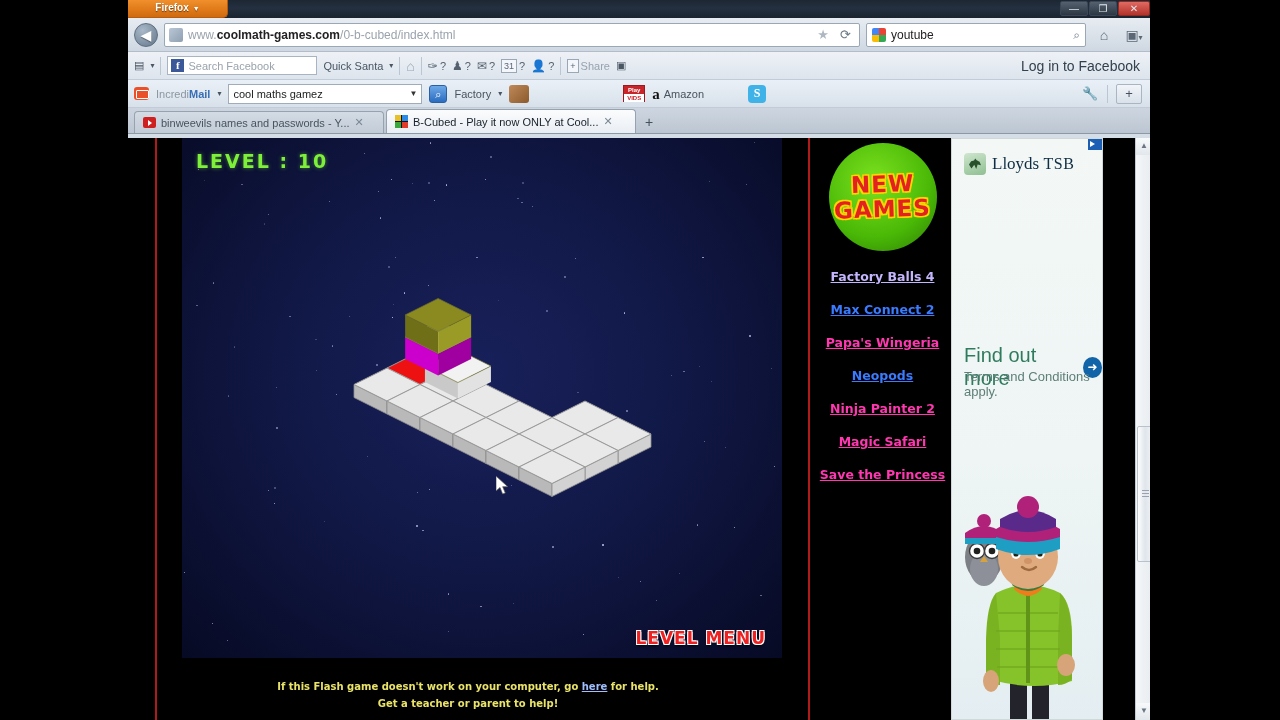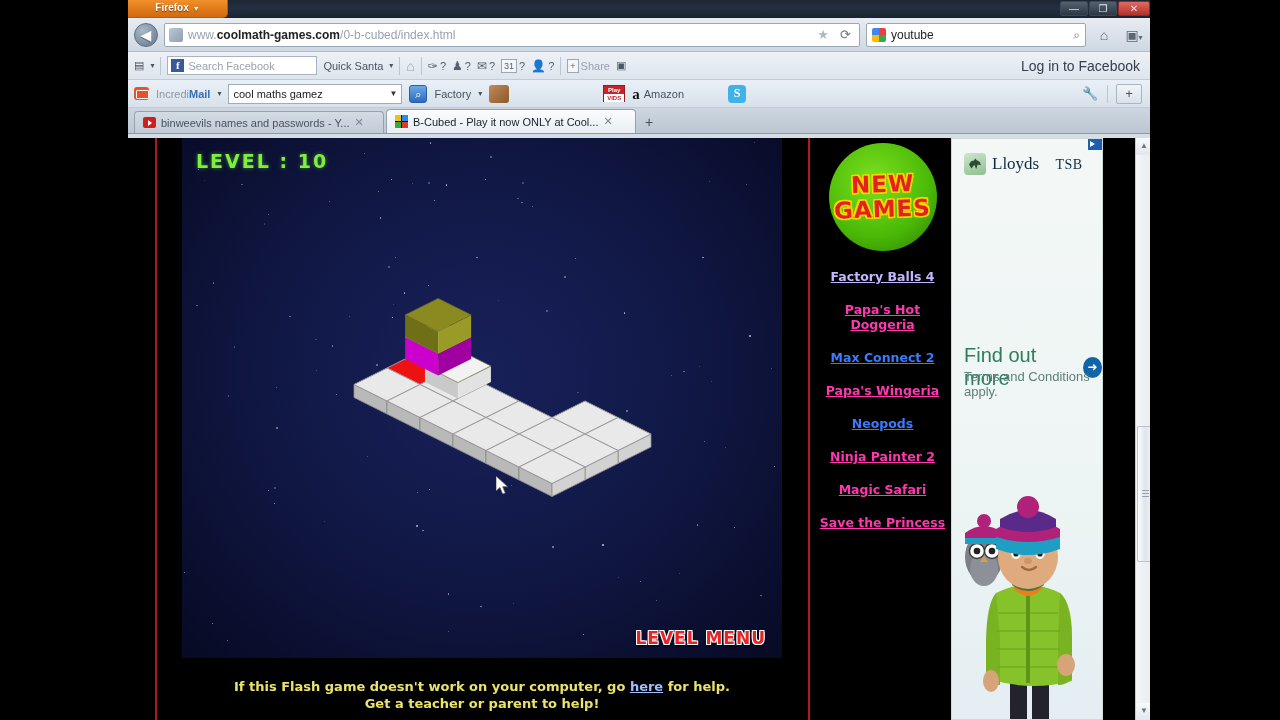--- a/index.html
+++ b/index.html
@@ -74,21 +74,21 @@
 
   
   #imbar { height:28px; background:linear-gradient(180deg,#eaf0f7,#d8e1ea);
       border-bottom:1px solid #c2ccd8; display:flex; align-items:center; padding:0 6px; gap:7px;
       font-size:11px; color:#47535f; }
   .imlogo { width:15px; height:13px; background:#e8512a; border-radius:3px; position:relative; }
   .imlogo::after{ content:""; position:absolute; left:2px; top:3px; width:11px; height:7px;
       border:1px solid #fff; border-radius:1px;}
   .imlabel { color:#8c96a2; font-size:11px; }
   .imlabel b { color:#3a6fb5; }
-  .imselect { width:174px; height:20px; background:#fff; border:1px solid #a0acba;
+  .imselect { width:194px; height:20px; background:#fff; border:1px solid #a0acba;
       display:flex; align-items:center; justify-content:space-between; padding:0 4px;
       font-size:11px; color:#1b1b1b; }
   .imselect .cv { font-size:8px; color:#333; }
   .imsearchbtn { width:18px; height:18px; background:linear-gradient(180deg,#6ea8e8,#2a6cc0);
       border:1px solid #2a5fa3; border-radius:3px; color:#fff; font-size:11px; line-height:17px; text-align:center; }
   .imtool { width:20px; height:18px; border-radius:3px;
       background:linear-gradient(135deg,#c0895a,#8b5a2b); }
   .playvids { width:22px; height:17px; background:#c8242a; color:#fff; font-size:6px;
       font-weight:bold; text-align:center; line-height:8px; border:1px solid #9a1a1f;}
   .playvids i { display:block; background:#fff; color:#c8242a; font-style:normal; }
@@ -138,22 +138,22 @@
   #levelMenu { position:absolute; right:16px; bottom:10px; font-size:17px; font-weight:bold;
       letter-spacing:1px; color:#ee2222; text-shadow:
         -1px -1px 0 #fff, 1px -1px 0 #fff, -1px 1px 0 #fff, 1px 1px 0 #fff, 0 2px 3px #000;
       font-family:"DejaVu Sans", sans-serif; }
   #cursor { position:absolute; left:314px; top:338px; width:14px; height:20px; }
 
   
   #board { position:absolute; left:218px; top:150px; width:200px; height:160px; }
 
   
-  #helptext { position:absolute; left:54px; top:540px; width:600px; text-align:center;
-      color:#e9e36a; font-size:13px; font-weight:bold; line-height:17px;
+  #helptext { position:absolute; left:40px; top:540px; width:600px; text-align:center;
+      color:#e9e36a; font-size:10px; font-weight:bold; line-height:17px;
       font-family:"DejaVu Sans", sans-serif; }
   #helptext a { color:#9fbfff; }
 
   
   #gamescol { position:absolute; left:686px; top:0; width:137px; bottom:0; background:#000;
       text-align:center; }
   #newgames { margin:5px auto 0; width:108px; height:108px; border-radius:50%;
       background:radial-gradient(circle at 42% 35%, #7ce11f 0%, #49b806 60%, #2c7a04 100%);
       display:flex; flex-direction:column; align-items:center; justify-content:center; }
   #newgames div { font-family:"DejaVu Sans", sans-serif; font-weight:bold; font-size:23px;
@@ -169,21 +169,21 @@
       border:1px solid #cfd9d7; }
   #adchoice { position:absolute; right:0; top:0; width:14px; height:11px; background:#1a5fb4; }
   #adchoice i { position:absolute; left:2px; top:2px; border-left:5px solid #fff;
       border-top:3.5px solid transparent; border-bottom:3.5px solid transparent; }
   #lloyds { display:flex; align-items:center; gap:6px; padding:14px 0 0 12px; }
   #horse { width:22px; height:22px; border-radius:4px;
       background:linear-gradient(160deg,#cfe6cf,#8fbf91); position:relative; }
   #horse::after { content:""; position:absolute; left:5px; top:5px; width:12px; height:11px;
       background:#27502b; clip-path:polygon(0% 60%,18% 30%,42% 22%,52% 4%,64% 20%,88% 34%,100% 66%,72% 60%,60% 100%,44% 62%,20% 96%); }
   #lloydsname { font-family:"Liberation Serif", serif; font-size:17px; color:#0f2d44; }
-  #lloydsname small { font-size:14px; letter-spacing:.5px;margin-left:12px; }
+  #lloydsname small { font-size:16px; letter-spacing:.5px; }
   #adbody { padding:28px 10px 0 12px; color:#2f7b5d; font-size:19px; line-height:26px;
       font-family:"Liberation Sans", sans-serif; }
   #adcta { position:absolute; left:12px; top:205px; display:flex; align-items:center; gap:7px; }
   #adcta .t { font-size:20px; color:#2f7b5d; }
   #arrow { width:21px; height:21px; border-radius:50%; background:#1164a8; color:#fff;
       font-size:12px; line-height:20px; text-align:center; }
   #adterms { position:absolute; left:12px; top:230px; font-size:13px; color:#5d7f77; }
 
   
   #char { position:absolute; left:0; right:0; bottom:0; height:230px; }
@@ -540,21 +540,20 @@
         <span>Get a teacher or parent to help!</span>
       </div>
 
       <div id="gamescol">
         <div id="newgames">
           <div>NEW</div>
           <div>GAMES</div>
         </div>
         <div id="glinks">
             <a class="glink" href="#" style="color: #c4b5fd;">Factory Balls 4</a>
-            <a class="glink" href="#" style="color: rgb(255, 56, 176);">Papa's Hot Doggeria</a>
             <a class="glink" href="#" style="color: rgb(58, 123, 255);">Max Connect 2</a>
             <a class="glink" href="#" style="color: rgb(255, 56, 176);">Papa's Wingeria</a>
             <a class="glink" href="#" style="color: rgb(58, 123, 255);">Neopods</a>
             <a class="glink" href="#" style="color: rgb(255, 56, 176);">Ninja Painter 2</a>
             <a class="glink" href="#" style="color: rgb(255, 56, 176);">Magic Safari</a>
             <a class="glink" href="#" style="color: rgb(255, 56, 176);">Save the Princess</a>
           </div>
       </div>
 
       <div id="adcol">

